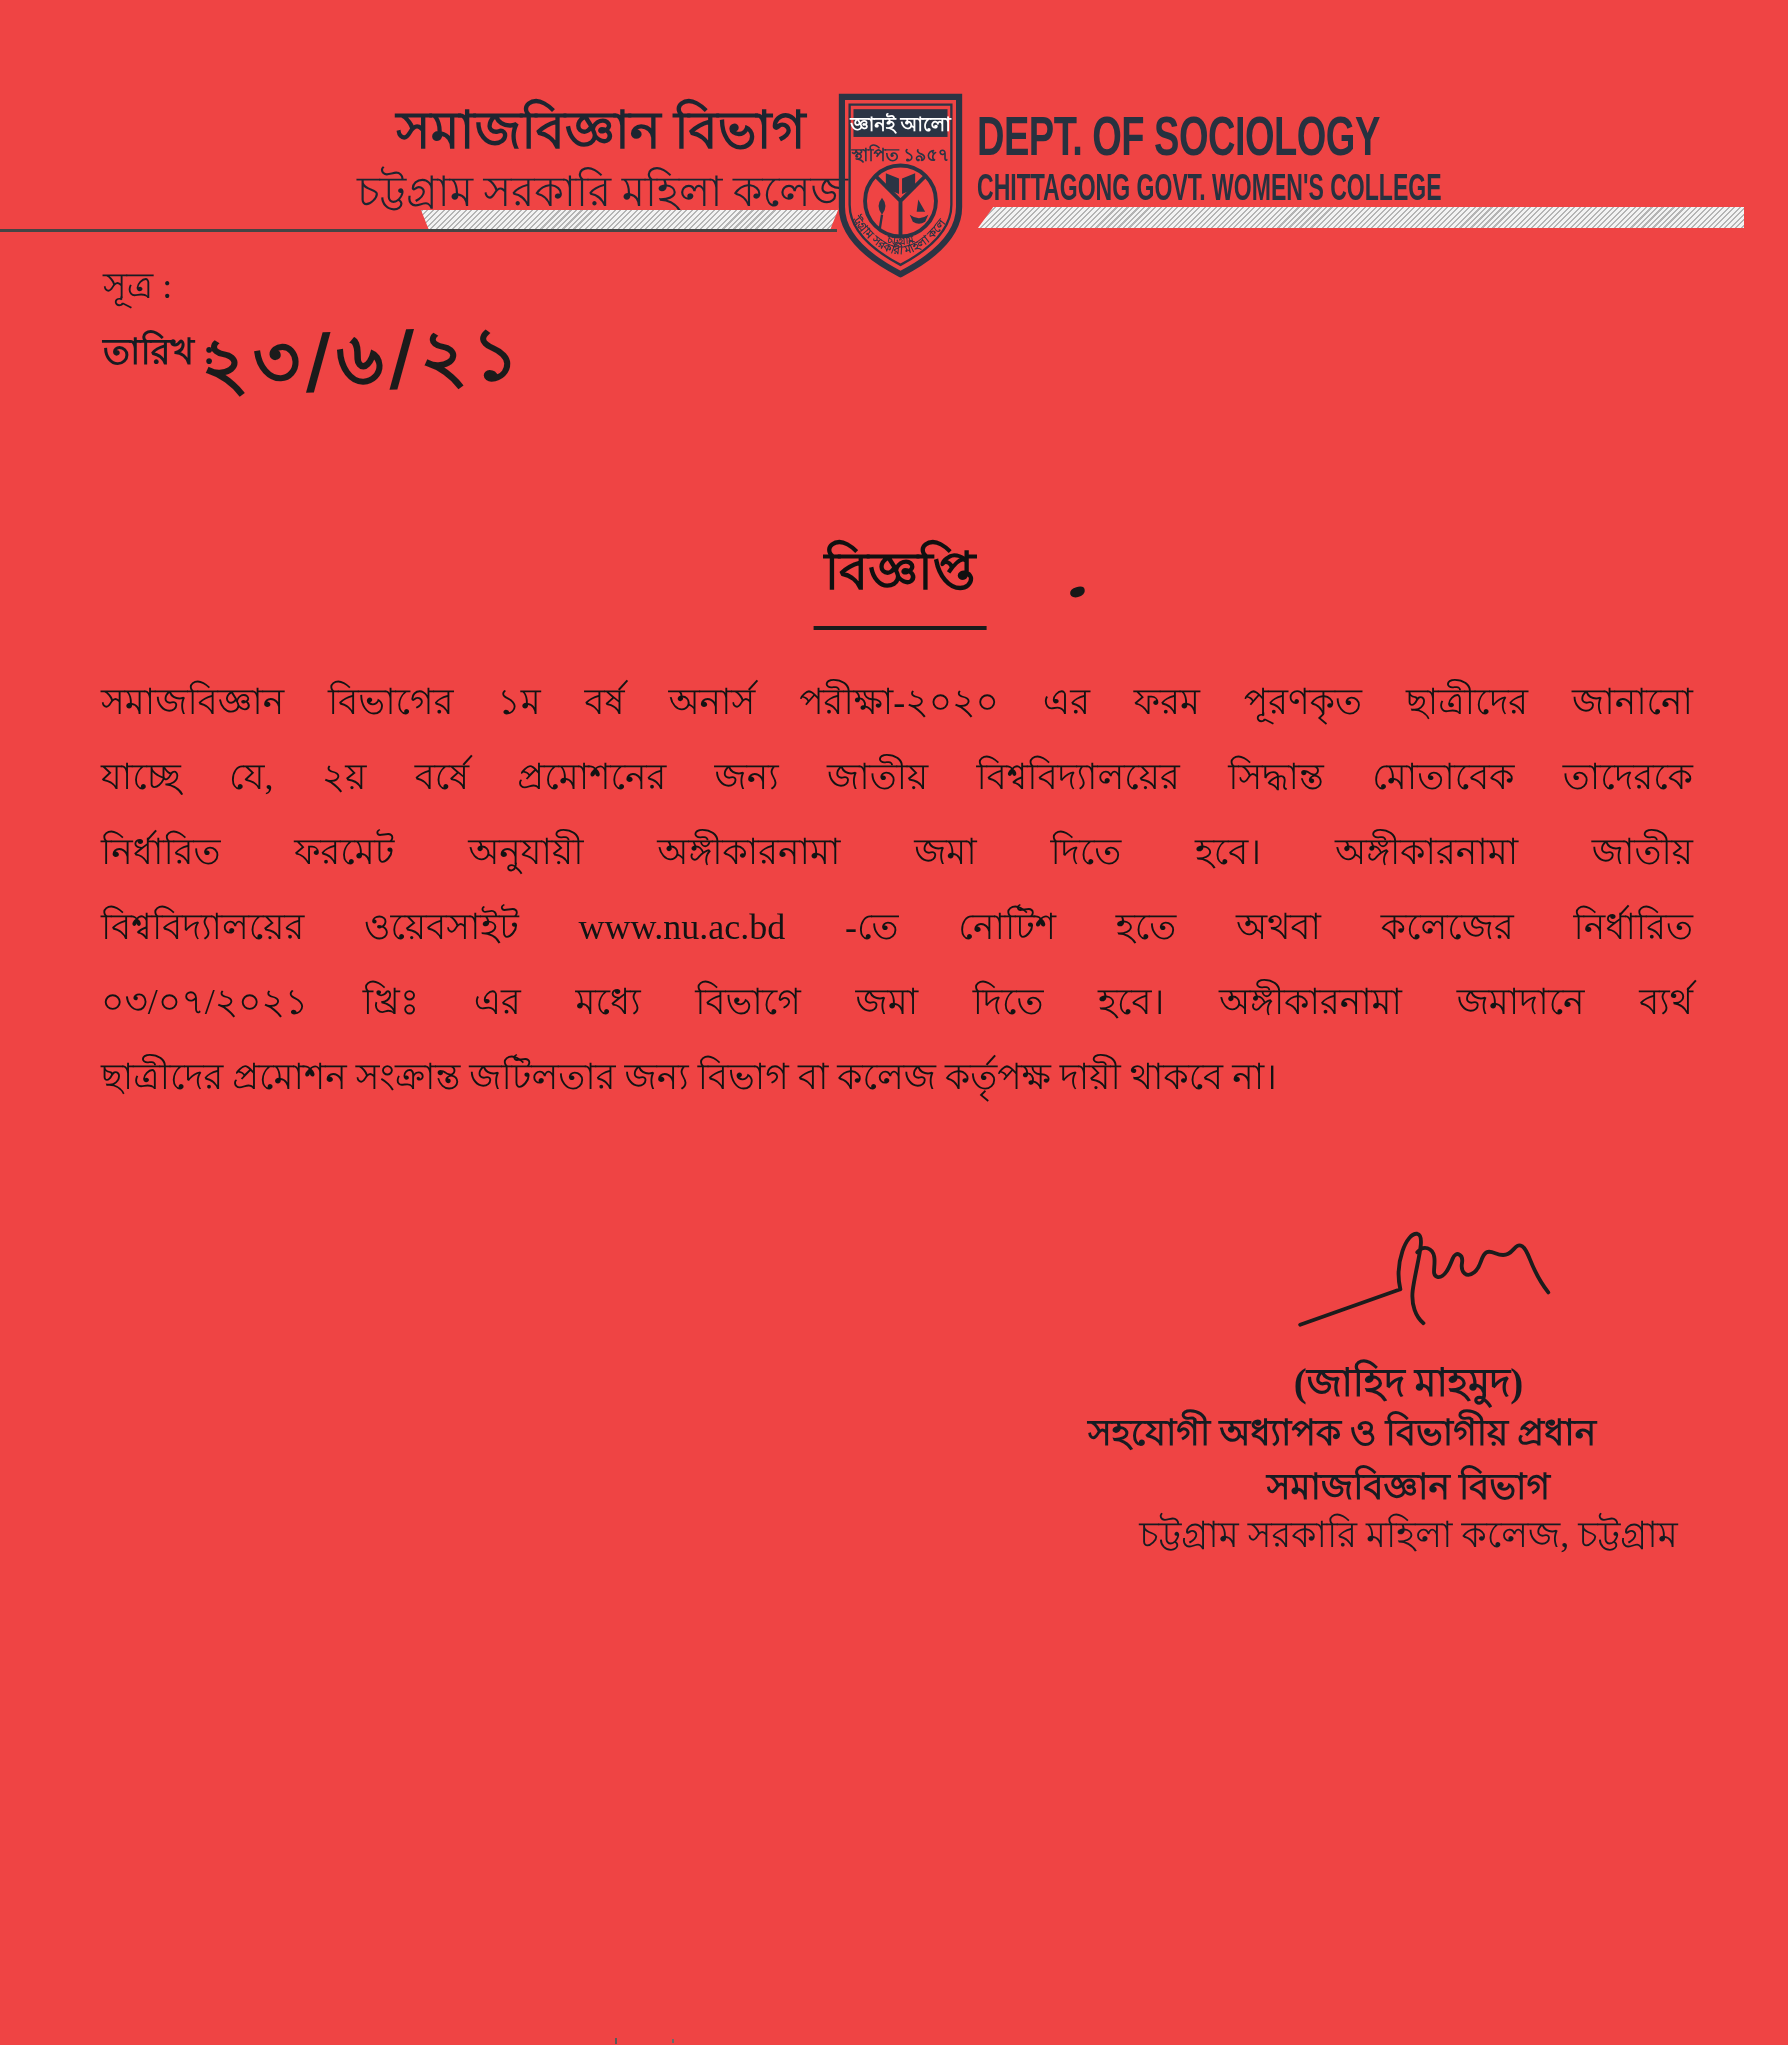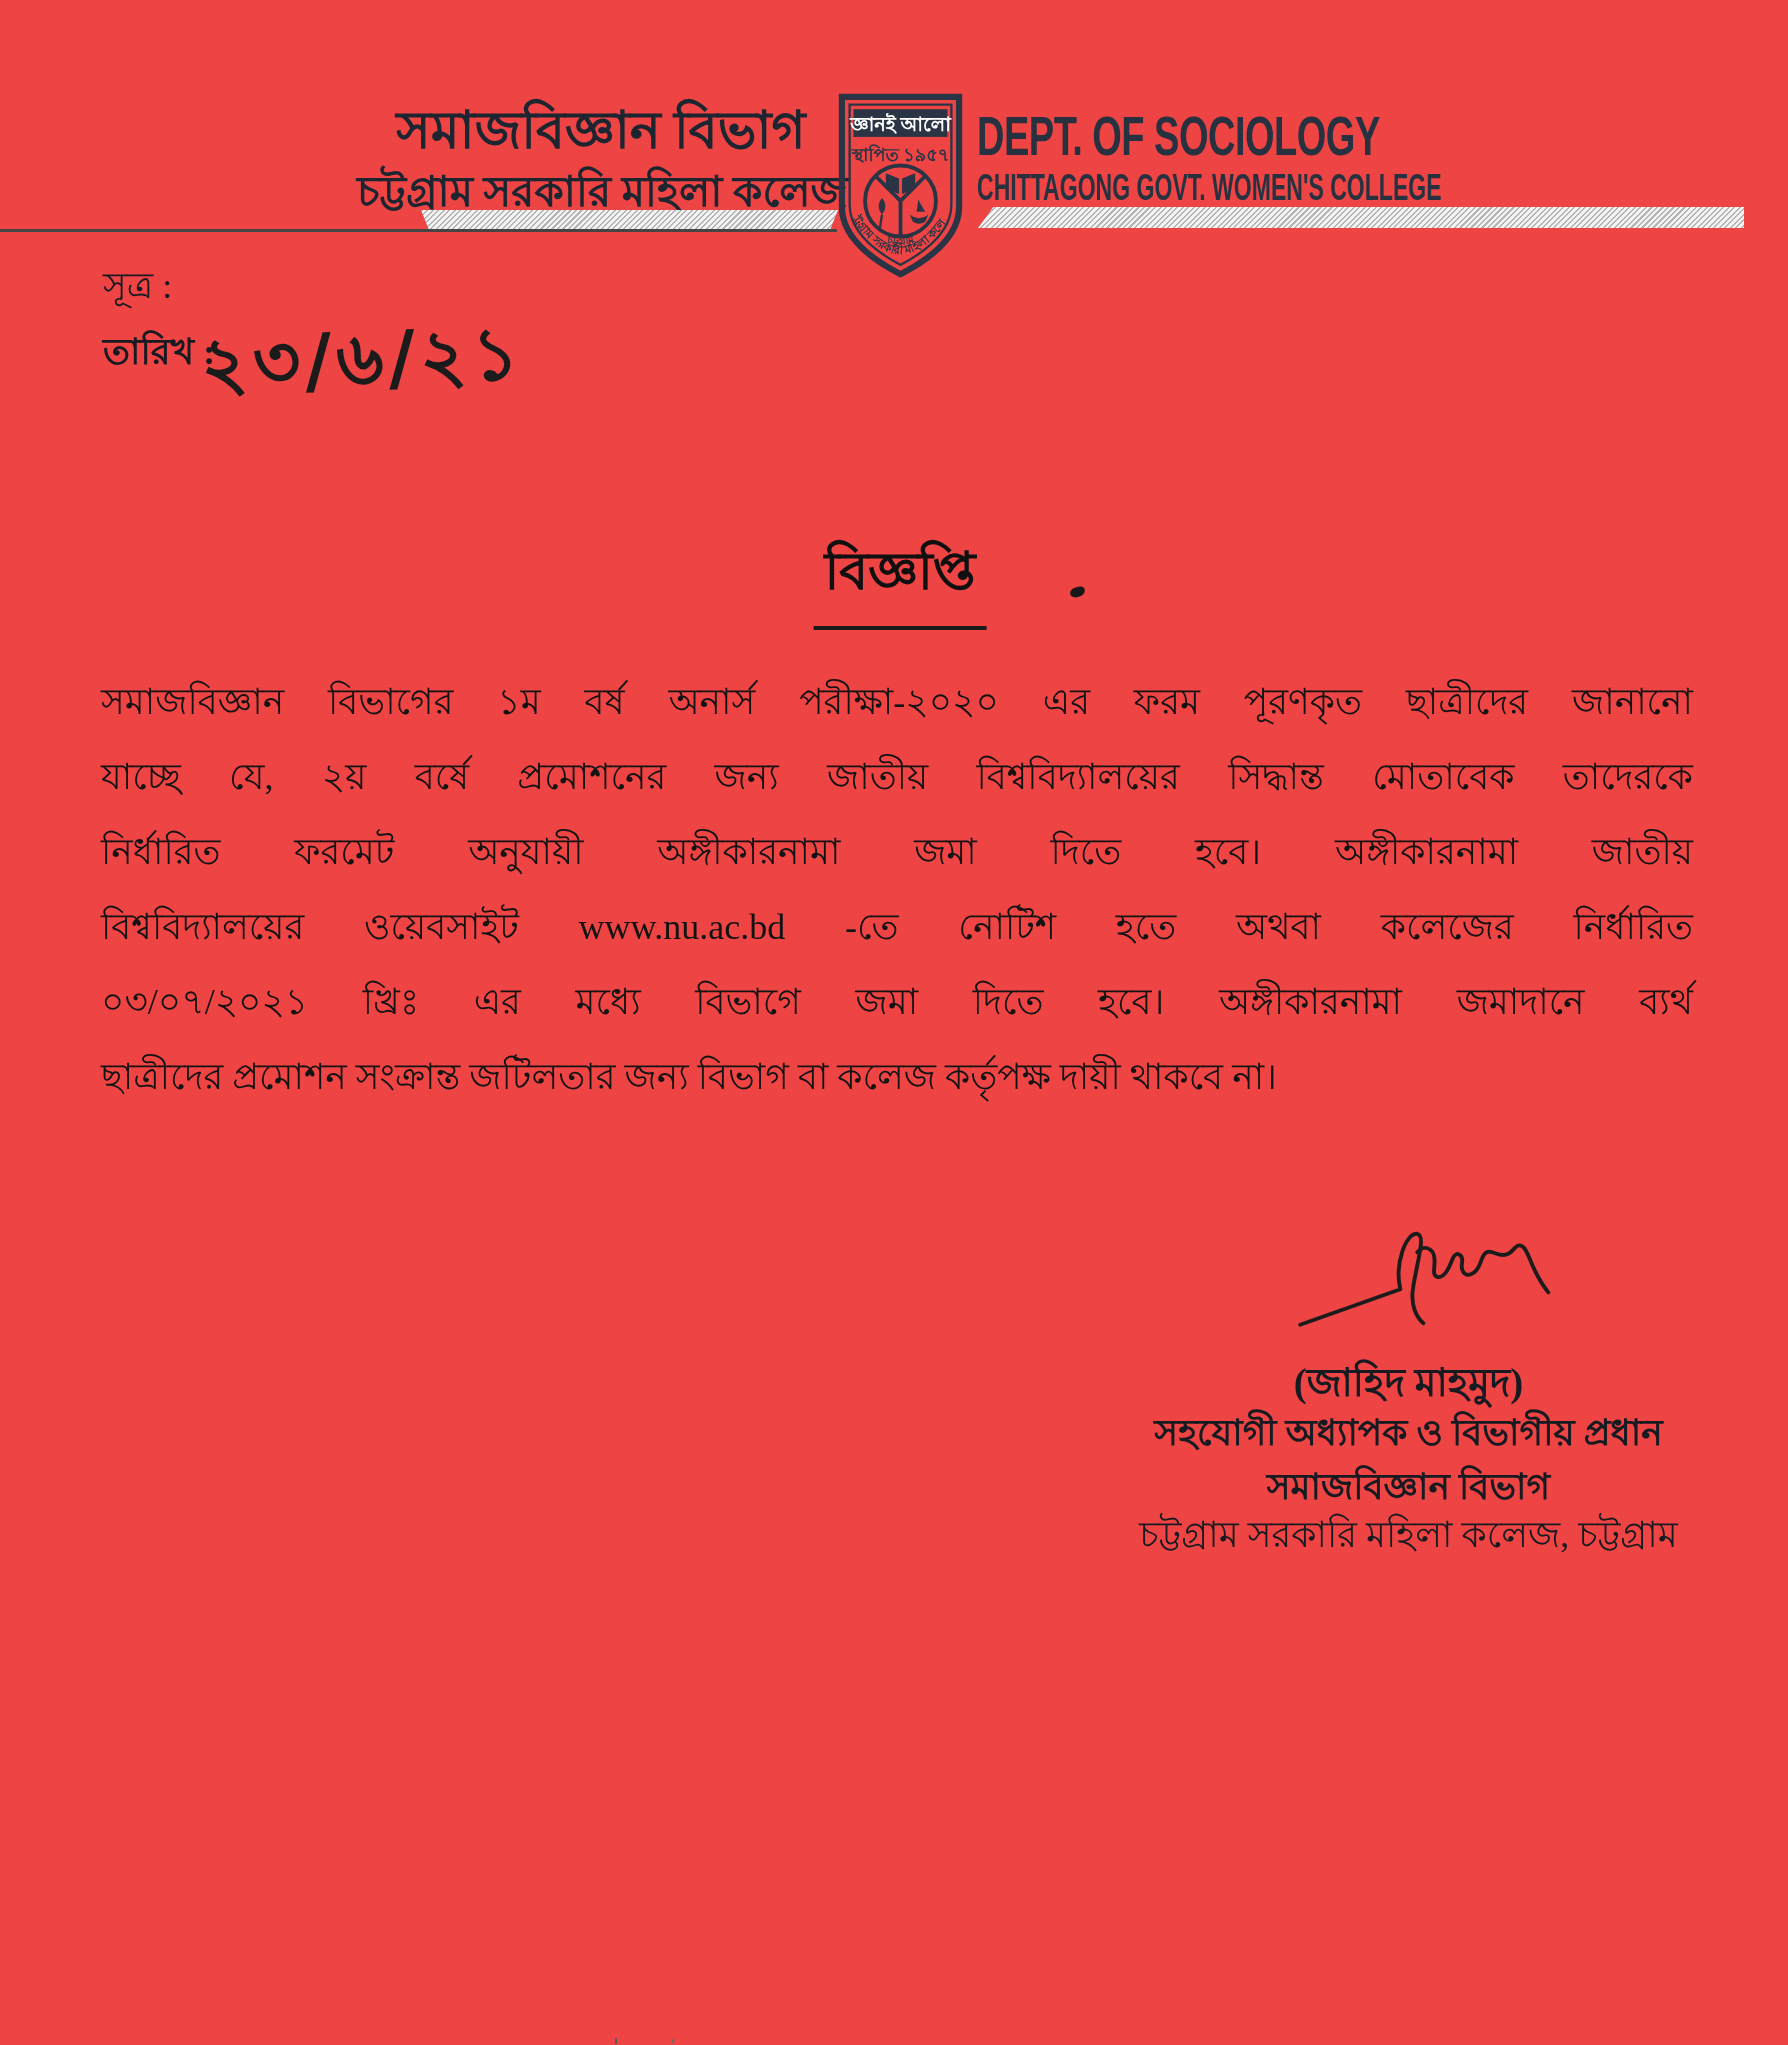--- a/index.html
+++ b/index.html
@@ -7,21 +7,21 @@
     position:relative;width:1788px;height:2046px;background:#ef4444;
     font-family:"Liberation Serif","DejaVu Serif",serif;color:#141414;overflow:hidden;
   }
   
   .bn-title{
     position:absolute;left:357px;top:90px;width:488px;text-align:center;
     font-size:52px;font-weight:bold;color:#1d2530;white-space:nowrap;
   }
   .bn-sub{
     position:absolute;left:357px;top:159px;width:488px;text-align:right;
-    font-size:42px;font-weight:bold;color:#1d2530;white-space:nowrap;
+    font-size:42px;font-weight:normal;color:#1d2530;white-space:nowrap;
   }
   .dither{
     position:absolute;height:21px;
     background:repeating-linear-gradient(135deg,#b5b5b5 0 1.5px,#f3f3f3 1.5px 3.9px);
   }
   .dither-left{left:421px;top:210px;width:417px;clip-path:polygon(0 0,100% 0,98% 100%,2% 100%);}
   .dither-right{left:978px;top:207px;width:766px;clip-path:polygon(2% 0,100% 0,100% 100%,0 100%);}
   .rule{position:absolute;left:0;top:229px;width:837px;height:3.1px;background:#454545;}
   .logo{position:absolute;left:838px;top:93px;}
   .en-title{
@@ -57,21 +57,21 @@
   .body-text{position:absolute;left:101px;top:665px;width:1592px;}
   .body-line{
     display:block;height:75px;line-height:75px;font-size:36px;color:#131313;
     text-align:justify;text-align-last:justify;white-space:normal;
   }
   .body-line.last{text-align-last:left;}
   
   .sig-scribble{position:absolute;left:1294px;top:1226px;}
   .sig-name{position:absolute;left:1088px;top:1352px;width:641px;text-align:center;
     font-size:39px;font-weight:bold;color:#171b21;white-space:nowrap;}
-  .sig-designation{position:absolute;left:1088px;top:1405px;width:641px;text-align:center;
+  .sig-designation{position:absolute;left:1088px;top:1405px;width:641px;text-align:left;
     font-size:36px;font-weight:bold;color:#171b21;white-space:nowrap;}
   .sig-dept{position:absolute;left:1088px;top:1459px;width:641px;text-align:center;
     font-size:36px;font-weight:bold;color:#171b21;white-space:nowrap;}
   .sig-college{position:absolute;left:1088px;top:1507px;width:641px;text-align:center;
     font-size:36px;font-weight:normal;color:#171b21;white-space:nowrap;}
   
   .speck1{position:absolute;left:615px;top:2038px;width:2.3px;height:6.2px;background:#5a5a5a;}
   .speck2{position:absolute;left:672px;top:2039px;width:1.5px;height:3.9px;background:#6a6a6a;}
 </style>
 </head>

